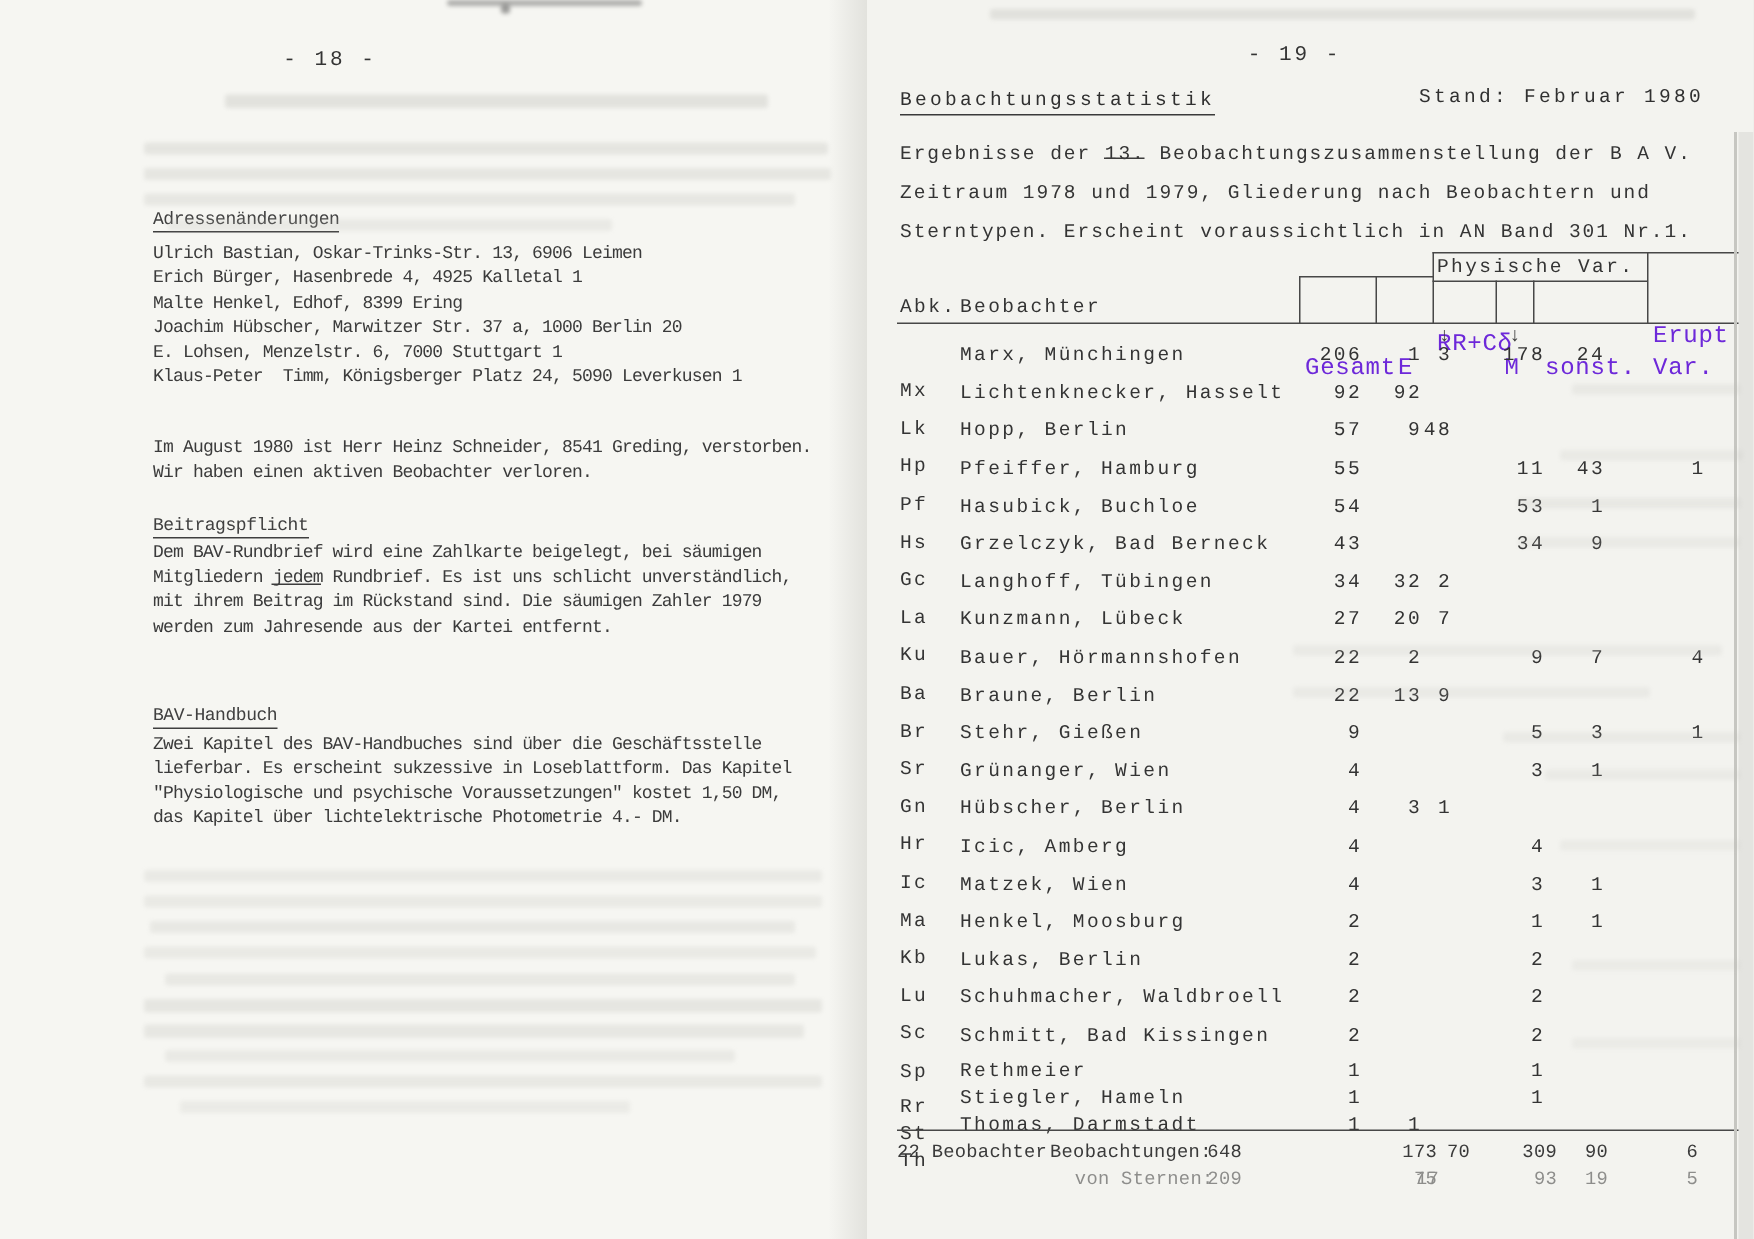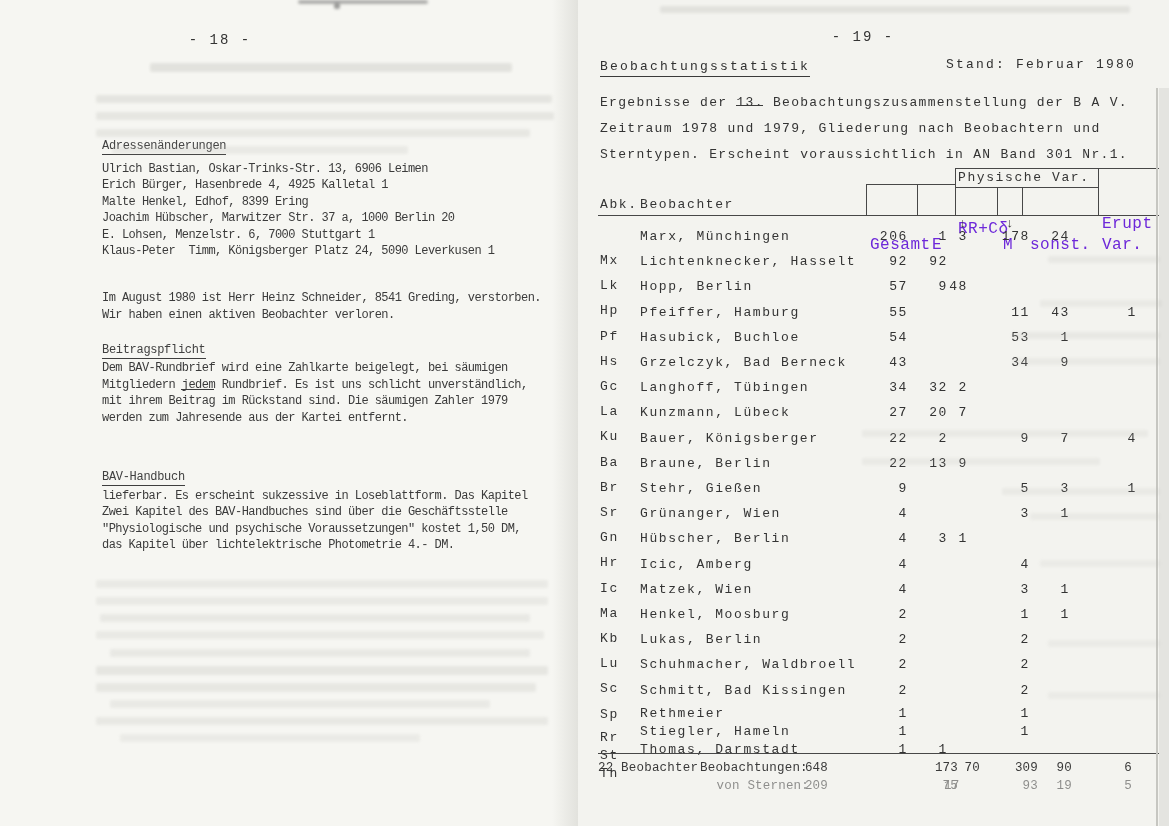--- a/index.html
+++ b/index.html
@@ -67,22 +67,22 @@
       <div class="lp-text" style="line-height: 16.6px;">Mitgliedern jedem Rundbrief. Es ist uns schlicht unverständlich,</div>
       <div class="lp-text" style="line-height: 16.6px;">mit ihrem Beitrag im Rückstand sind. Die säumigen Zahler 1979</div>
       <div class="lp-text" style="line-height: 16.6px;">werden zum Jahresende aus der Kartei entfernt.</div>
     </div>
   <div class="wordline" style="left:181px;top:389px;width:33px;"></div>
 
   <div class="abs" style="left:102px;top:467px;">
     <span class="lp-head">BAV-Handbuch</span>
   </div>
   <div id="handbuch-block" class="abs" style="left:102px;top:488px;">
+      <div class="lp-text" style="line-height: 16.4px;">Zwei Kapitel des BAV-Handbuches sind über die Geschäftsstelle</div>
       <div class="lp-text" style="line-height: 16.4px;">lieferbar. Es erscheint sukzessive in Loseblattform. Das Kapitel</div>
-      <div class="lp-text" style="line-height: 16.4px;">Zwei Kapitel des BAV-Handbuches sind über die Geschäftsstelle</div>
       <div class="lp-text" style="line-height: 16.4px;">"Physiologische und psychische Voraussetzungen" kostet 1,50 DM,</div>
       <div class="lp-text" style="line-height: 16.4px;">das Kapitel über lichtelektrische Photometrie 4.- DM.</div>
     </div>
 </div>
 
 <div id="page19" class="page">
   <div class="abs pagenum" style="left:230px;top:29px;width:110px;">- 19 -</div>
 
   <div class="abs" style="left:22px;top:57px;">
     <span class="rp-title u">Beobachtungsstatistik</span>
@@ -175,21 +175,21 @@
       </div>
       <div class="trow" style="top: 405px;">
         <span class="abk rp-text">Ku</span>
         <span class="nm rp-text">Kunzmann, Lübeck</span>
         <span class="num" style="left: 272px; width: 58px;">27</span>
         <span class="num" style="left: 330px; width: 40px;">20</span>
         <span class="num" style="left: 350px; width: 40px;">7</span>
       </div>
       <div class="trow" style="top: 431px;">
         <span class="abk rp-text">Ba</span>
-        <span class="nm rp-text">Bauer, Königsberger</span>
+        <span class="nm rp-text">Bauer, Hörmannshofen</span>
         <span class="num" style="left: 272px; width: 58px;">22</span>
         <span class="num" style="left: 330px; width: 40px;">2</span>
         <span class="num" style="left: 400px; width: 52px;">9</span>
         <span class="num" style="left: 440px; width: 52px;">7</span>
         <span class="num" style="left: 505px; width: 54px;">4</span>
       </div>
       <div class="trow" style="top: 456px;">
         <span class="abk rp-text">Br</span>
         <span class="nm rp-text">Braune, Berlin</span>
         <span class="num" style="left: 272px; width: 58px;">22</span>

